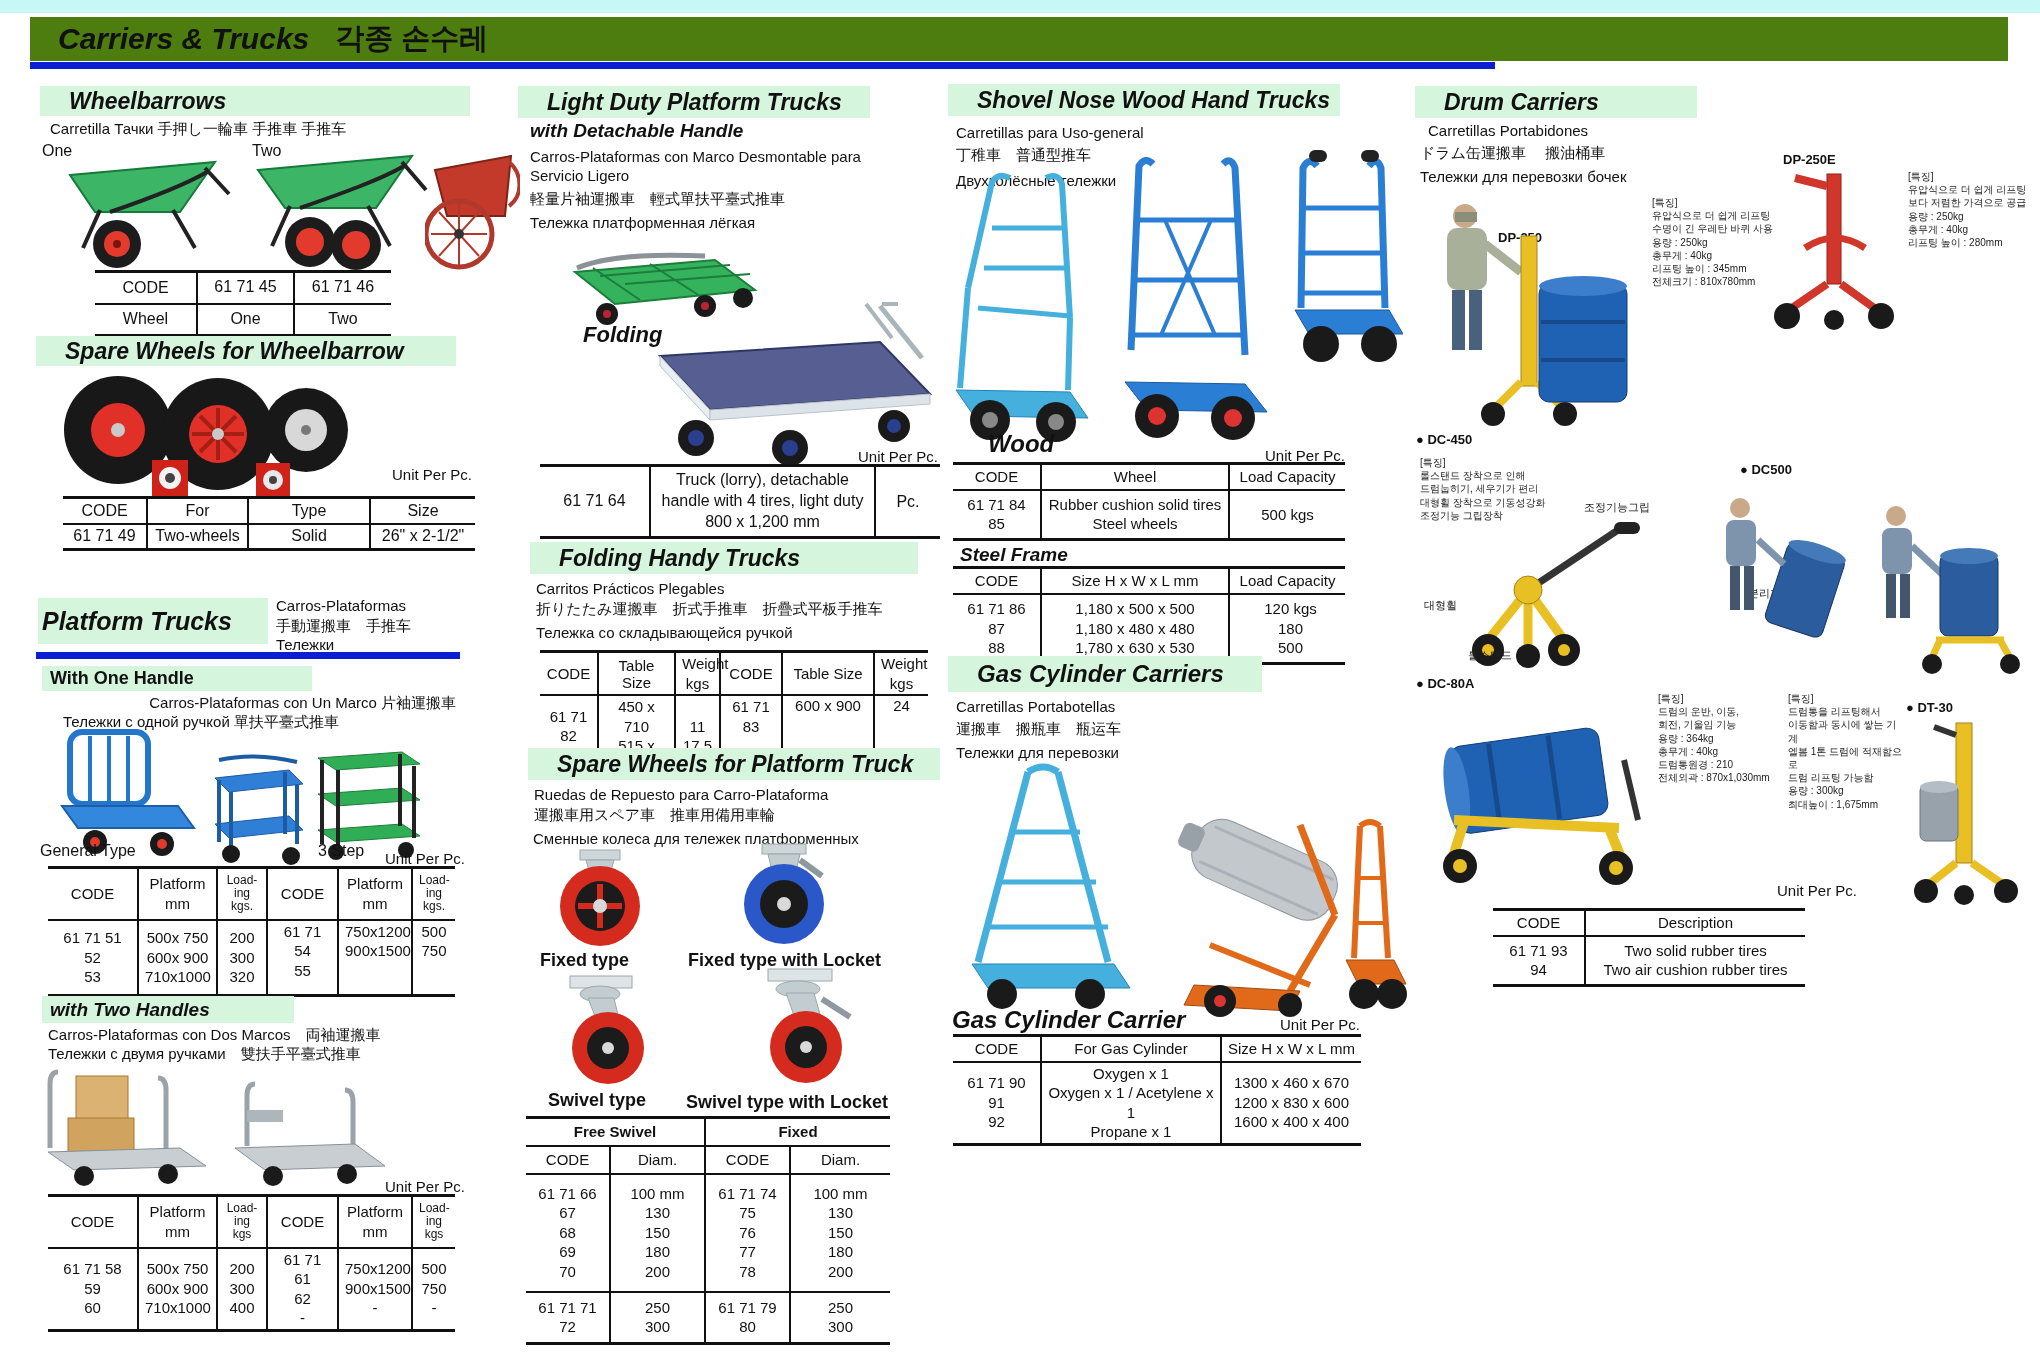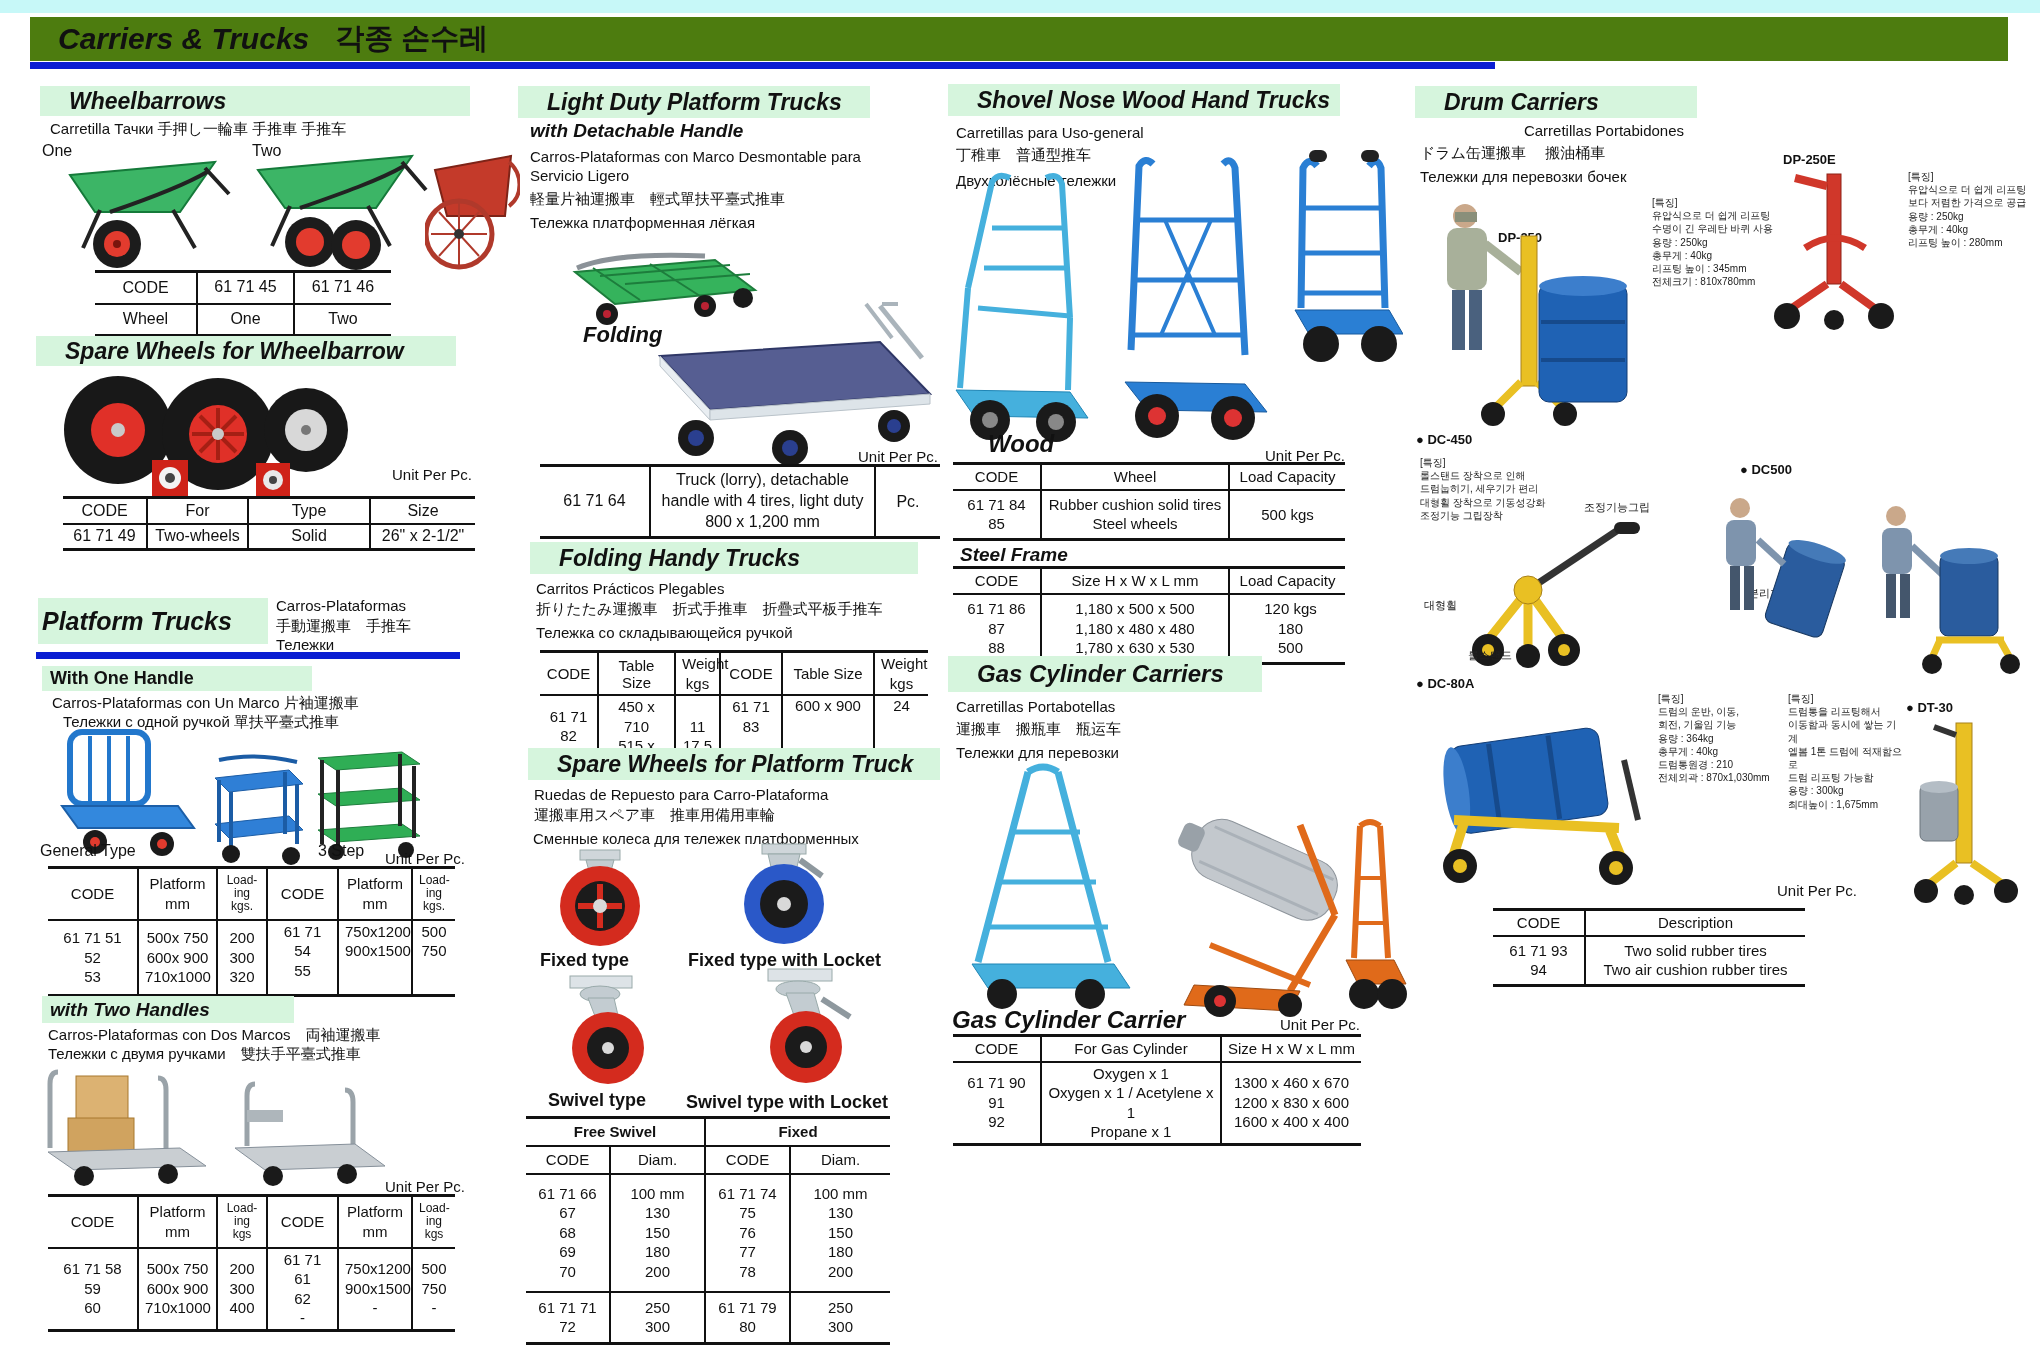--- a/index.html
+++ b/index.html
@@ -150,21 +150,21 @@
     <span class="big-title">Platform Trucks</span>
   </div>
   <div class="abs t15 ml" style="left:276px;top:596px;width:200px;">Carros-Plataformas
 手動運搬車　手推车
 Тележки</div>
   <div class="abs rule-blue" style="left:36px;top:652px;width:424px;height:7px;"></div>
 
   <div class="abs band" style="left:42px;top:666px;width:270px;height:25px;">
     <span class="sub-head">With One Handle</span>
   </div>
-  <div class="abs t15" style="left:52px;top:694px;width:420px;">Carros-Plataformas con Un Marco 片袖運搬車</div>
+  <div class="abs t15" style="left:36px;top:694px;width:420px;text-align:right;">Carros-Plataformas con Un Marco 片袖運搬車</div>
   <div class="abs t15" style="left:63px;top:713px;width:420px;">Тележки с одной ручкой 單扶平臺式推車</div>
 
   <div class="abs" style="left:50px;top:726px;">
     <svg width="150" height="138" viewBox="0 0 150 138">
       <rect x="20" y="6" width="78" height="72" rx="12" fill="none" stroke="#2277cc" stroke-width="6"></rect>
       <path d="M40,10 V76 M59,10 V76 M78,10 V76" stroke="#2277cc" stroke-width="4"></path>
       <polygon points="12,80 128,80 144,102 28,102" fill="#3388dd" stroke="#1c5fa8" stroke-width="2"></polygon>
       <circle cx="45" cy="116" r="12" fill="#1a1a1a"></circle>
         <circle cx="45" cy="116" r="5" fill="#e23b2e"></circle>
       <circle cx="112" cy="118" r="12" fill="#1a1a1a"></circle>
@@ -676,21 +676,21 @@
       <td class="ml left">1300 x 460 x 670
 1200 x 830 x 600
 1600 x 400 x 400</td>
     </tr>
   </tbody>
     </table>
 
   <div class="abs band" style="left:1415px;top:86px;width:282px;height:32px;">
     <span class="sec-title">Drum Carriers</span>
   </div>
-  <div class="abs t15" style="left:1384px;top:122px;width:300px;text-align:right;">Carretillas Portabidones</div>
+  <div class="abs t15" style="left:1428px;top:122px;width:300px;">Carretillas Portabidones</div>
   <div class="abs t15" style="left:1420px;top:144px;width:320px;">ドラム缶運搬車　 搬油桶車</div>
   <div class="abs t15" style="left:1420px;top:168px;width:320px;">Тележки для перевозки бочек</div>
 
   <div class="abs t13" style="left:1498px;top:230px;">DP-250</div>
   <div class="abs" style="left:1425px;top:192px;">
     <svg width="225" height="238" viewBox="0 0 225 238">
       <circle cx="40" cy="24" r="12" fill="#caa88a"></circle>
         <rect x="30" y="20" width="22" height="10" fill="#8a8f7a"></rect>
       <rect x="22" y="36" width="40" height="62" rx="10" fill="#a8b09a"></rect>
       <rect x="27" y="98" width="13" height="60" fill="#4a617e"></rect>

